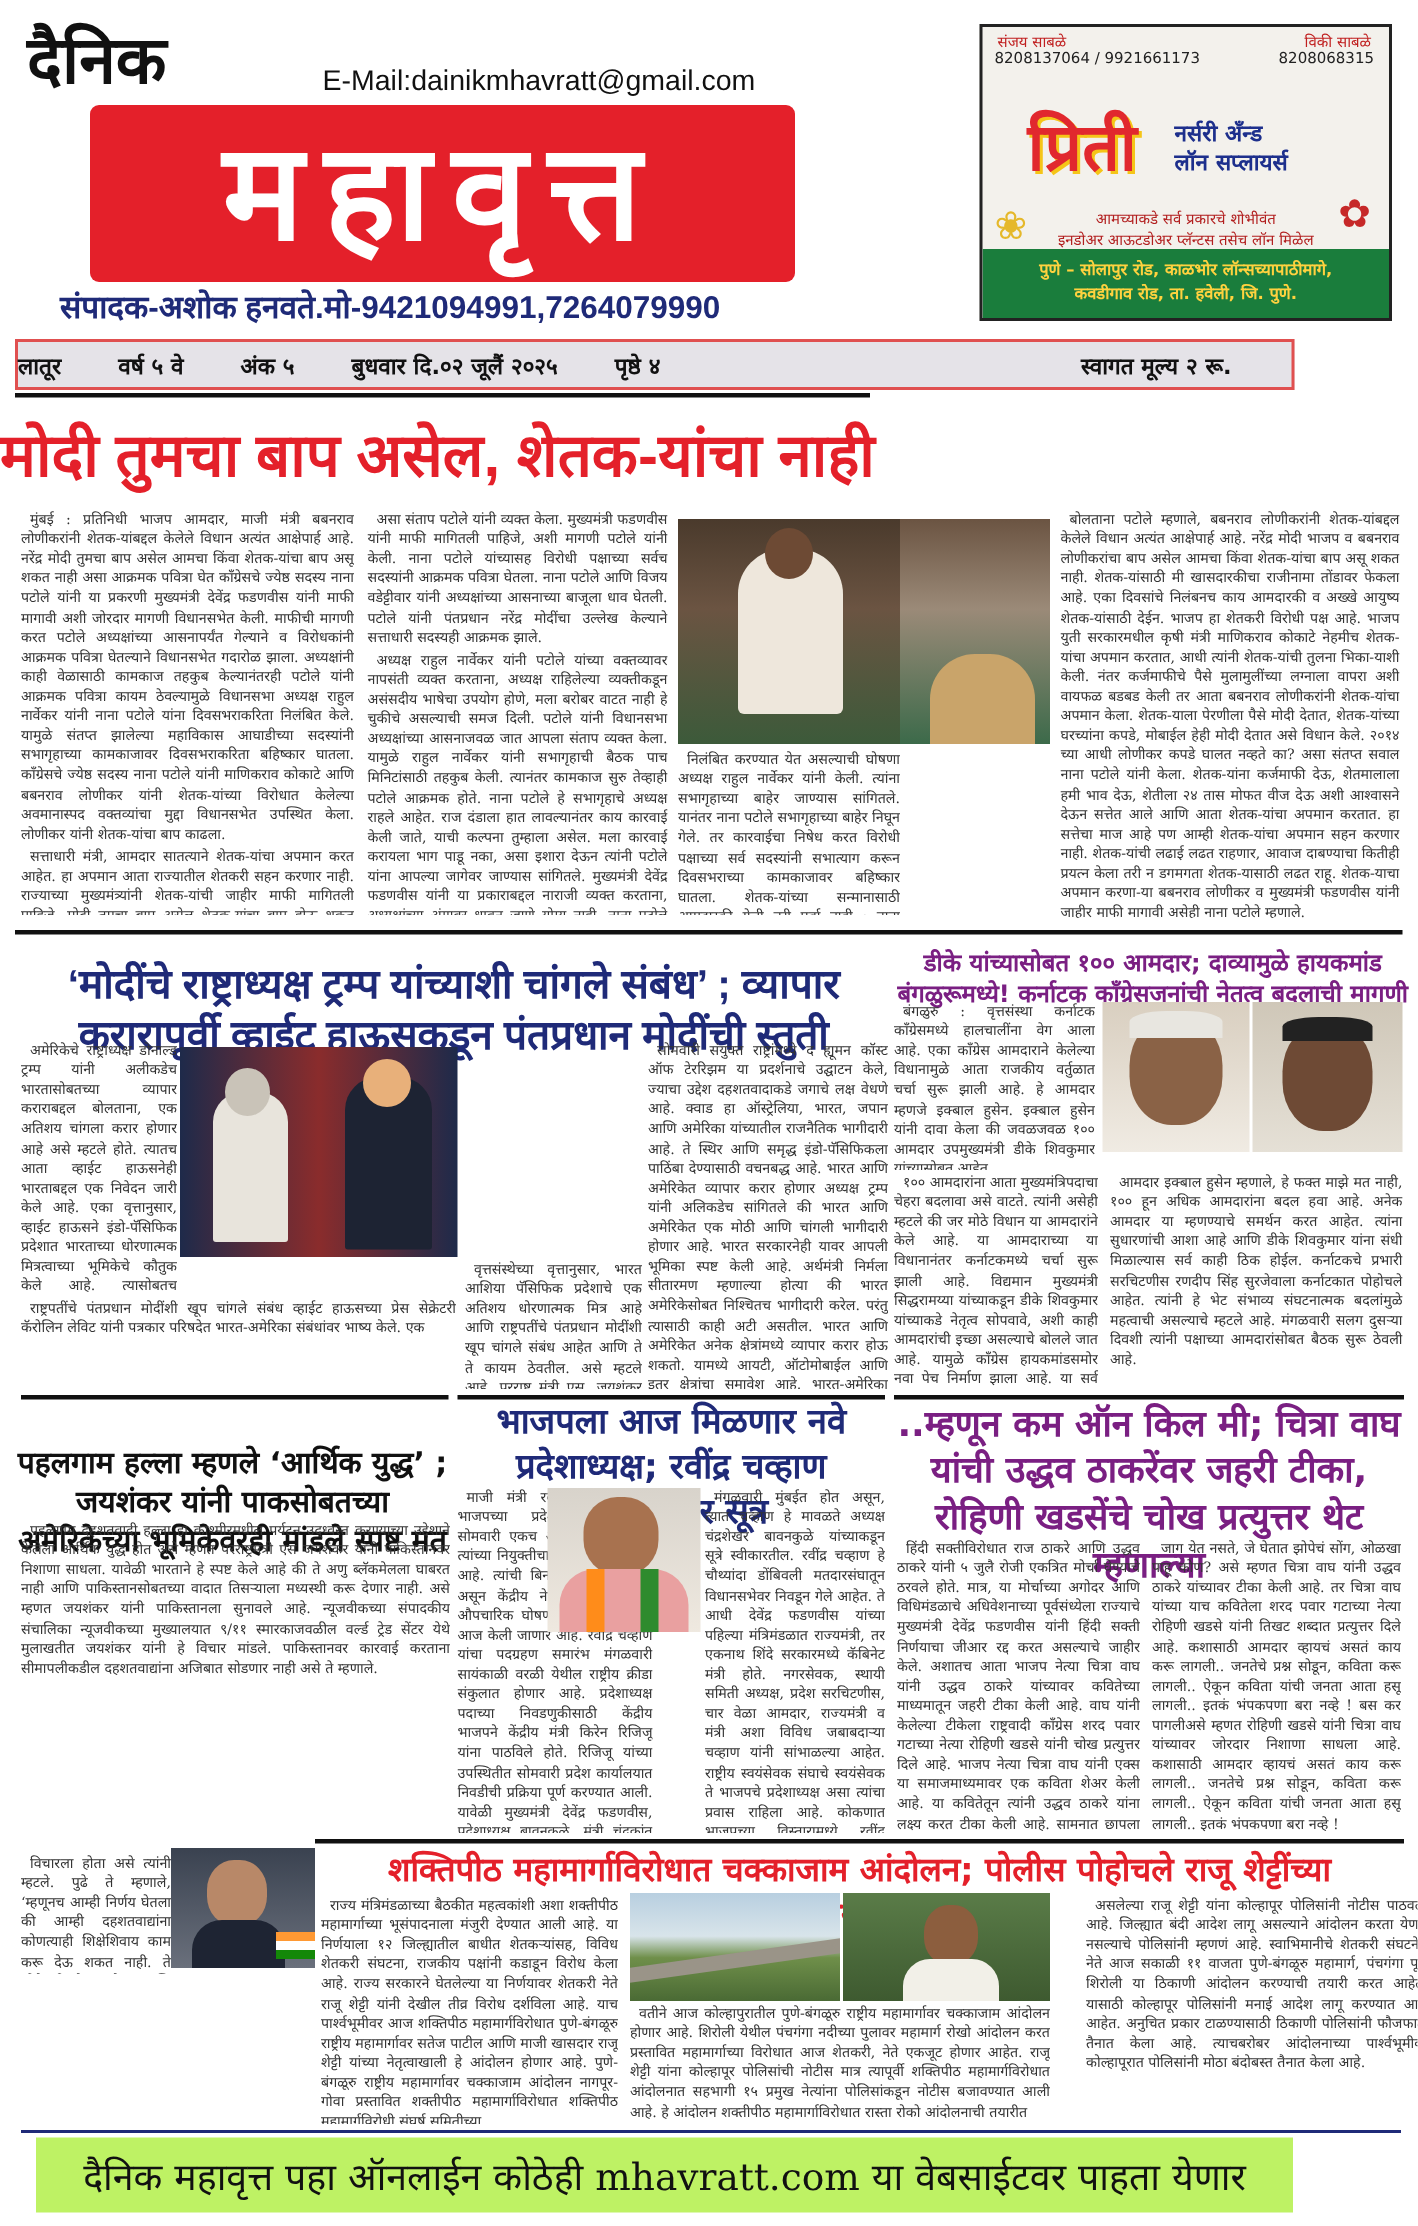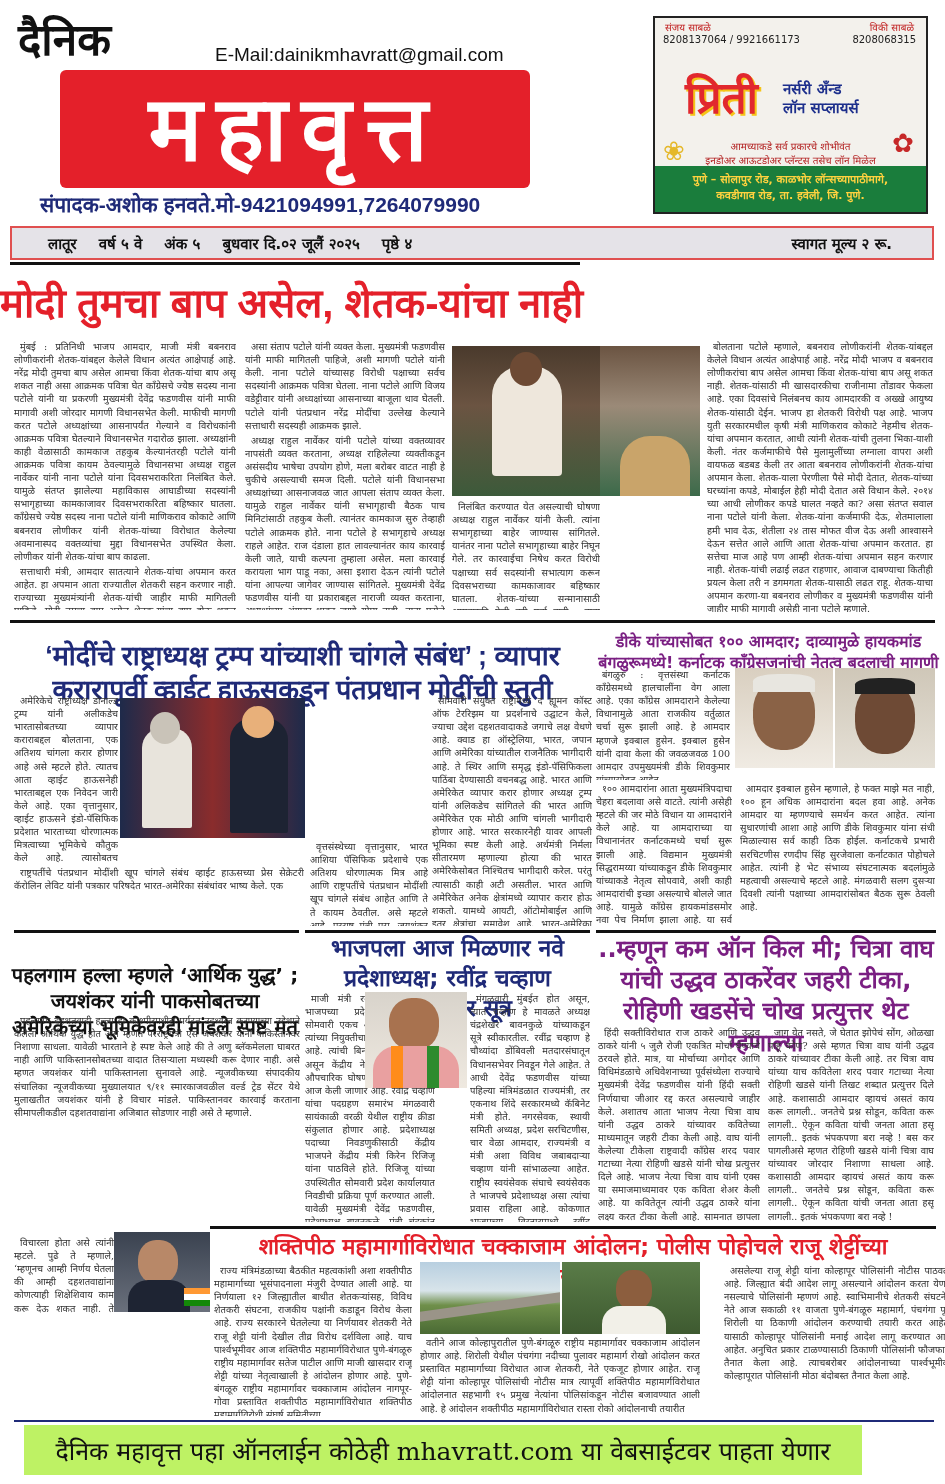--- a/index.html
+++ b/index.html
@@ -11,21 +11,21 @@
 .editor{left:40px;top:190px;font-size:21px;font-weight:bold;color:#1f2a78;font-family:"Liberation Sans",sans-serif}
 .ad{left:653px;top:16px;width:275px;height:198px;border:2px solid #222;background:#f3f1ec;overflow:hidden}
 .ad .names{display:flex;justify-content:space-between;padding:2px 12px 0 10px;font-size:10px;color:#c02020}
 .ad .phones{display:flex;justify-content:space-between;padding:0 10px 0 8px;font-size:10px;color:#222}
 .ad .brand{position:absolute;left:30px;top:48px;font-size:44px;font-weight:bold;color:#e1282e;text-shadow:2px 2px 0 #f5c518}
 .ad .brand-sub{position:absolute;left:128px;top:62px;font-size:15px;color:#1d2f8c;font-weight:bold;line-height:1.25}
 .ad .tag{position:absolute;left:0;right:0;top:122px;text-align:center;font-size:10px;color:#b21f1f;line-height:1.4}
 .ad .addr{position:absolute;left:0;right:0;bottom:0;height:46px;background:#1a7d3c;color:#ffd23f;font-size:11px;font-weight:bold;text-align:center;padding-top:6px;line-height:1.45}
 .ad .flower-l{position:absolute;left:8px;top:118px;font-size:26px;color:#e5b82a}
 .ad .flower-r{position:absolute;right:12px;top:110px;font-size:26px;color:#c62828}
-.dateline{left:10px;top:226px;width:924px;height:34px;border:2px solid #e05050;background:#e5e3e8;display:flex;align-items:center;padding-left:36px;font-size:15px;font-weight:bold;color:#111;gap:22px}
+.dateline{left:10px;top:226px;width:853px;height:34px;border:2px solid #e05050;background:#e5e3e8;display:flex;align-items:center;font-size:15px;font-weight:bold;color:#111;gap:38px}
 .dateline .price{margin-left:auto;margin-right:40px}
 .headline1{left:0;width:945px;top:274px;font-size:40px;font-weight:bold;color:#e4202a;font-family:"Liberation Sans",sans-serif}
 .col{font-size:9.5px;line-height:1.38;text-align:justify;color:#333;overflow:hidden;font-family:"DejaVu Serif",serif}
 .col p{text-indent:6px;margin-bottom:2px}
 .photo{background:#5a4a3a;overflow:hidden;position:absolute}
 .h2{font-size:27px;font-weight:bold;color:#1f2a78;text-align:center;line-height:1.25;font-family:"Liberation Sans",sans-serif}
 .h3purple{font-size:16px;color:#7a1f82;text-align:center;font-weight:bold;line-height:1.3}
 .h-black{font-size:20px;font-weight:bold;color:#111;text-align:center;line-height:1.3}
 .h-navy{font-size:23px;font-weight:bold;color:#1f2a78;text-align:center;line-height:1.3}
 .h-purple2{font-size:24px;font-weight:bold;color:#7a1f82;text-align:center;line-height:1.3}
@@ -117,21 +117,21 @@
 </div>
 <div class="abs col" style="left:310px;top:840px;width:118px;height:86px;">
   <p>वृत्तसंस्थेच्या वृत्तानुसार, भारत आशिया पॅसिफिक प्रदेशाचे एक अतिशय धोरणात्मक मित्र आहे आणि राष्ट्रपतींचे पंतप्रधान मोदींशी खूप चांगले संबंध आहेत आणि ते ते कायम ठेवतील. असे म्हटले आहे. परराष्ट्र मंत्री एस. जयशंकर क्वाड परराष्ट्र मंत्र्यांच्या बैठकीत सहभागी होण्यासाठी अमेरिकेला गेले आहेत. यापूर्वी व्हाईट हाऊसने पंतप्रधान मोदींवर भाष्य केले आहे.</p>
 </div>
 <div class="abs col" style="left:432px;top:694px;width:160px;height:232px;">
   <p>सोमवारी संयुक्त राष्ट्रांमध्ये द ह्यूमन कॉस्ट ऑफ टेररिझम या प्रदर्शनाचे उद्घाटन केले, ज्याचा उद्देश दहशतवादाकडे जगाचे लक्ष वेधणे आहे. क्वाड हा ऑस्ट्रेलिया, भारत, जपान आणि अमेरिका यांच्यातील राजनैतिक भागीदारी आहे. ते स्थिर आणि समृद्ध इंडो-पॅसिफिकला पाठिंबा देण्यासाठी वचनबद्ध आहे. भारत आणि अमेरिकेत व्यापार करार होणार अध्यक्ष ट्रम्प यांनी अलिकडेच सांगितले की भारत आणि अमेरिकेत एक मोठी आणि चांगली भागीदारी होणार आहे. भारत सरकारनेही यावर आपली भूमिका स्पष्ट केली आहे. अर्थमंत्री निर्मला सीतारमण म्हणाल्या होत्या की भारत अमेरिकेसोबत निश्चितच भागीदारी करेल. परंतु त्यासाठी काही अटी असतील. भारत आणि अमेरिकेत अनेक क्षेत्रांमध्ये व्यापार करार होऊ शकतो. यामध्ये आयटी, ऑटोमोबाईल आणि इतर क्षेत्रांचा समावेश आहे. भारत-अमेरिका व्यापार करारावर लवकरच एक मोठा अपडेट मिळू शकतो.</p>
 </div>
 
 <div class="abs h3purple" style="left:596px;top:632px;width:345px;">डीके यांच्यासोबत १०० आमदार; दाव्यामुळे हायकमांड बंगळुरूमध्ये! कर्नाटक काँग्रेसजनांची नेतृत्व बदलाची मागणी</div>
 <div class="abs col" style="left:596px;top:668px;width:134px;height:112px;">
-  <p>बंगळुरु : वृत्तसंस्था कर्नाटक काँग्रेसमध्ये हालचालींना वेग आला आहे. एका काँग्रेस आमदाराने केलेल्या विधानामुळे आता राजकीय वर्तुळात चर्चा सुरू झाली आहे. हे आमदार म्हणजे इक्बाल हुसेन. इक्बाल हुसेन यांनी दावा केला की जवळजवळ 100 आमदार उपमुख्यमंत्री डीके शिवकुमार यांच्यासोबत आहेत.</p>
+  <p>बंगळुरु : वृत्तसंस्था कर्नाटक काँग्रेसमध्ये हालचालींना वेग आला आहे. एका काँग्रेस आमदाराने केलेल्या विधानामुळे आता राजकीय वर्तुळात चर्चा सुरू झाली आहे. हे आमदार म्हणजे इक्बाल हुसेन. इक्बाल हुसेन यांनी दावा केला की जवळजवळ १०० आमदार उपमुख्यमंत्री डीके शिवकुमार यांच्यासोबत आहेत.</p>
 </div>
 <div class="photo" style="left:735px;top:668px;width:98px;height:100px;background:linear-gradient(180deg,#d9cfc0,#f0ebe3);">
   <div style="position:absolute;left:18px;top:10px;width:62px;height:72px;background:#8a6246;border-radius:45%;"></div>
   <div style="position:absolute;left:18px;top:6px;width:62px;height:18px;background:#e8e6e0;border-radius:40% 40% 0 0;"></div>
 </div>
 <div class="photo" style="left:835px;top:668px;width:100px;height:100px;background:linear-gradient(180deg,#cfc7b8,#e5e0d6);">
   <div style="position:absolute;left:20px;top:14px;width:60px;height:72px;background:#6e4a35;border-radius:45%;"></div>
   <div style="position:absolute;left:20px;top:10px;width:60px;height:16px;background:#222;border-radius:40% 40% 0 0;"></div>
 </div>
 <div class="abs col" style="left:596px;top:782px;width:136px;height:144px;">

